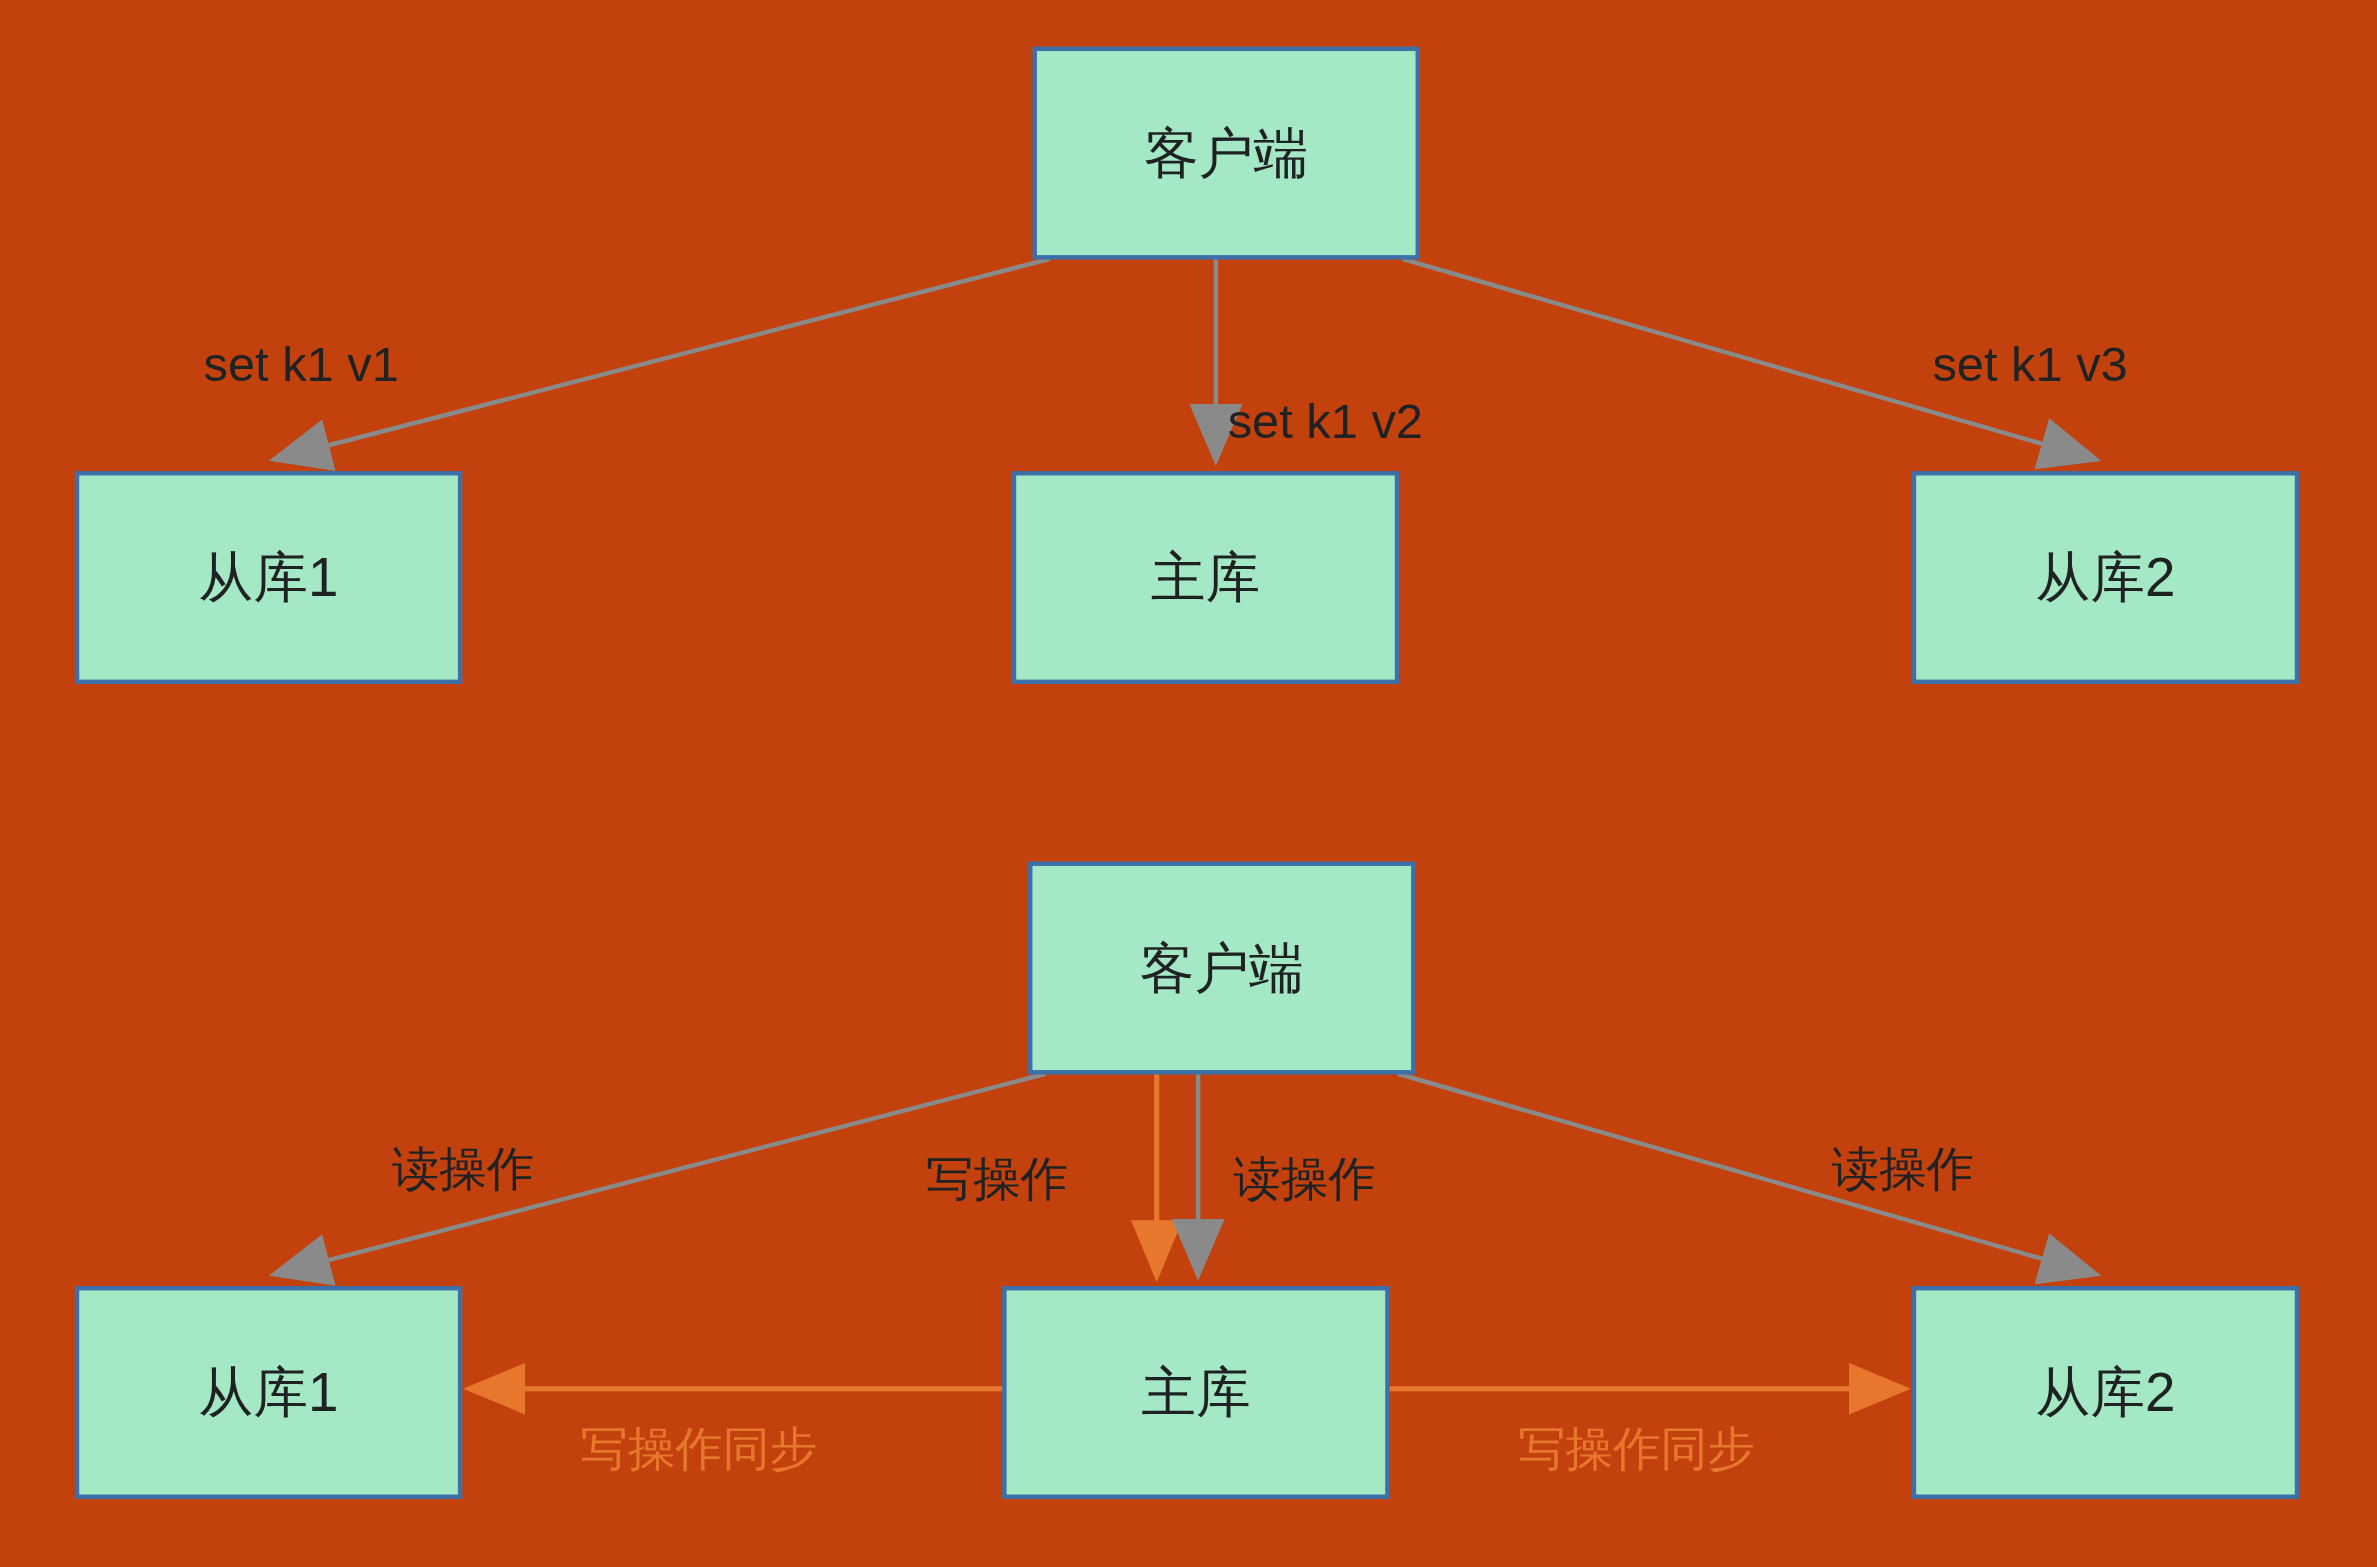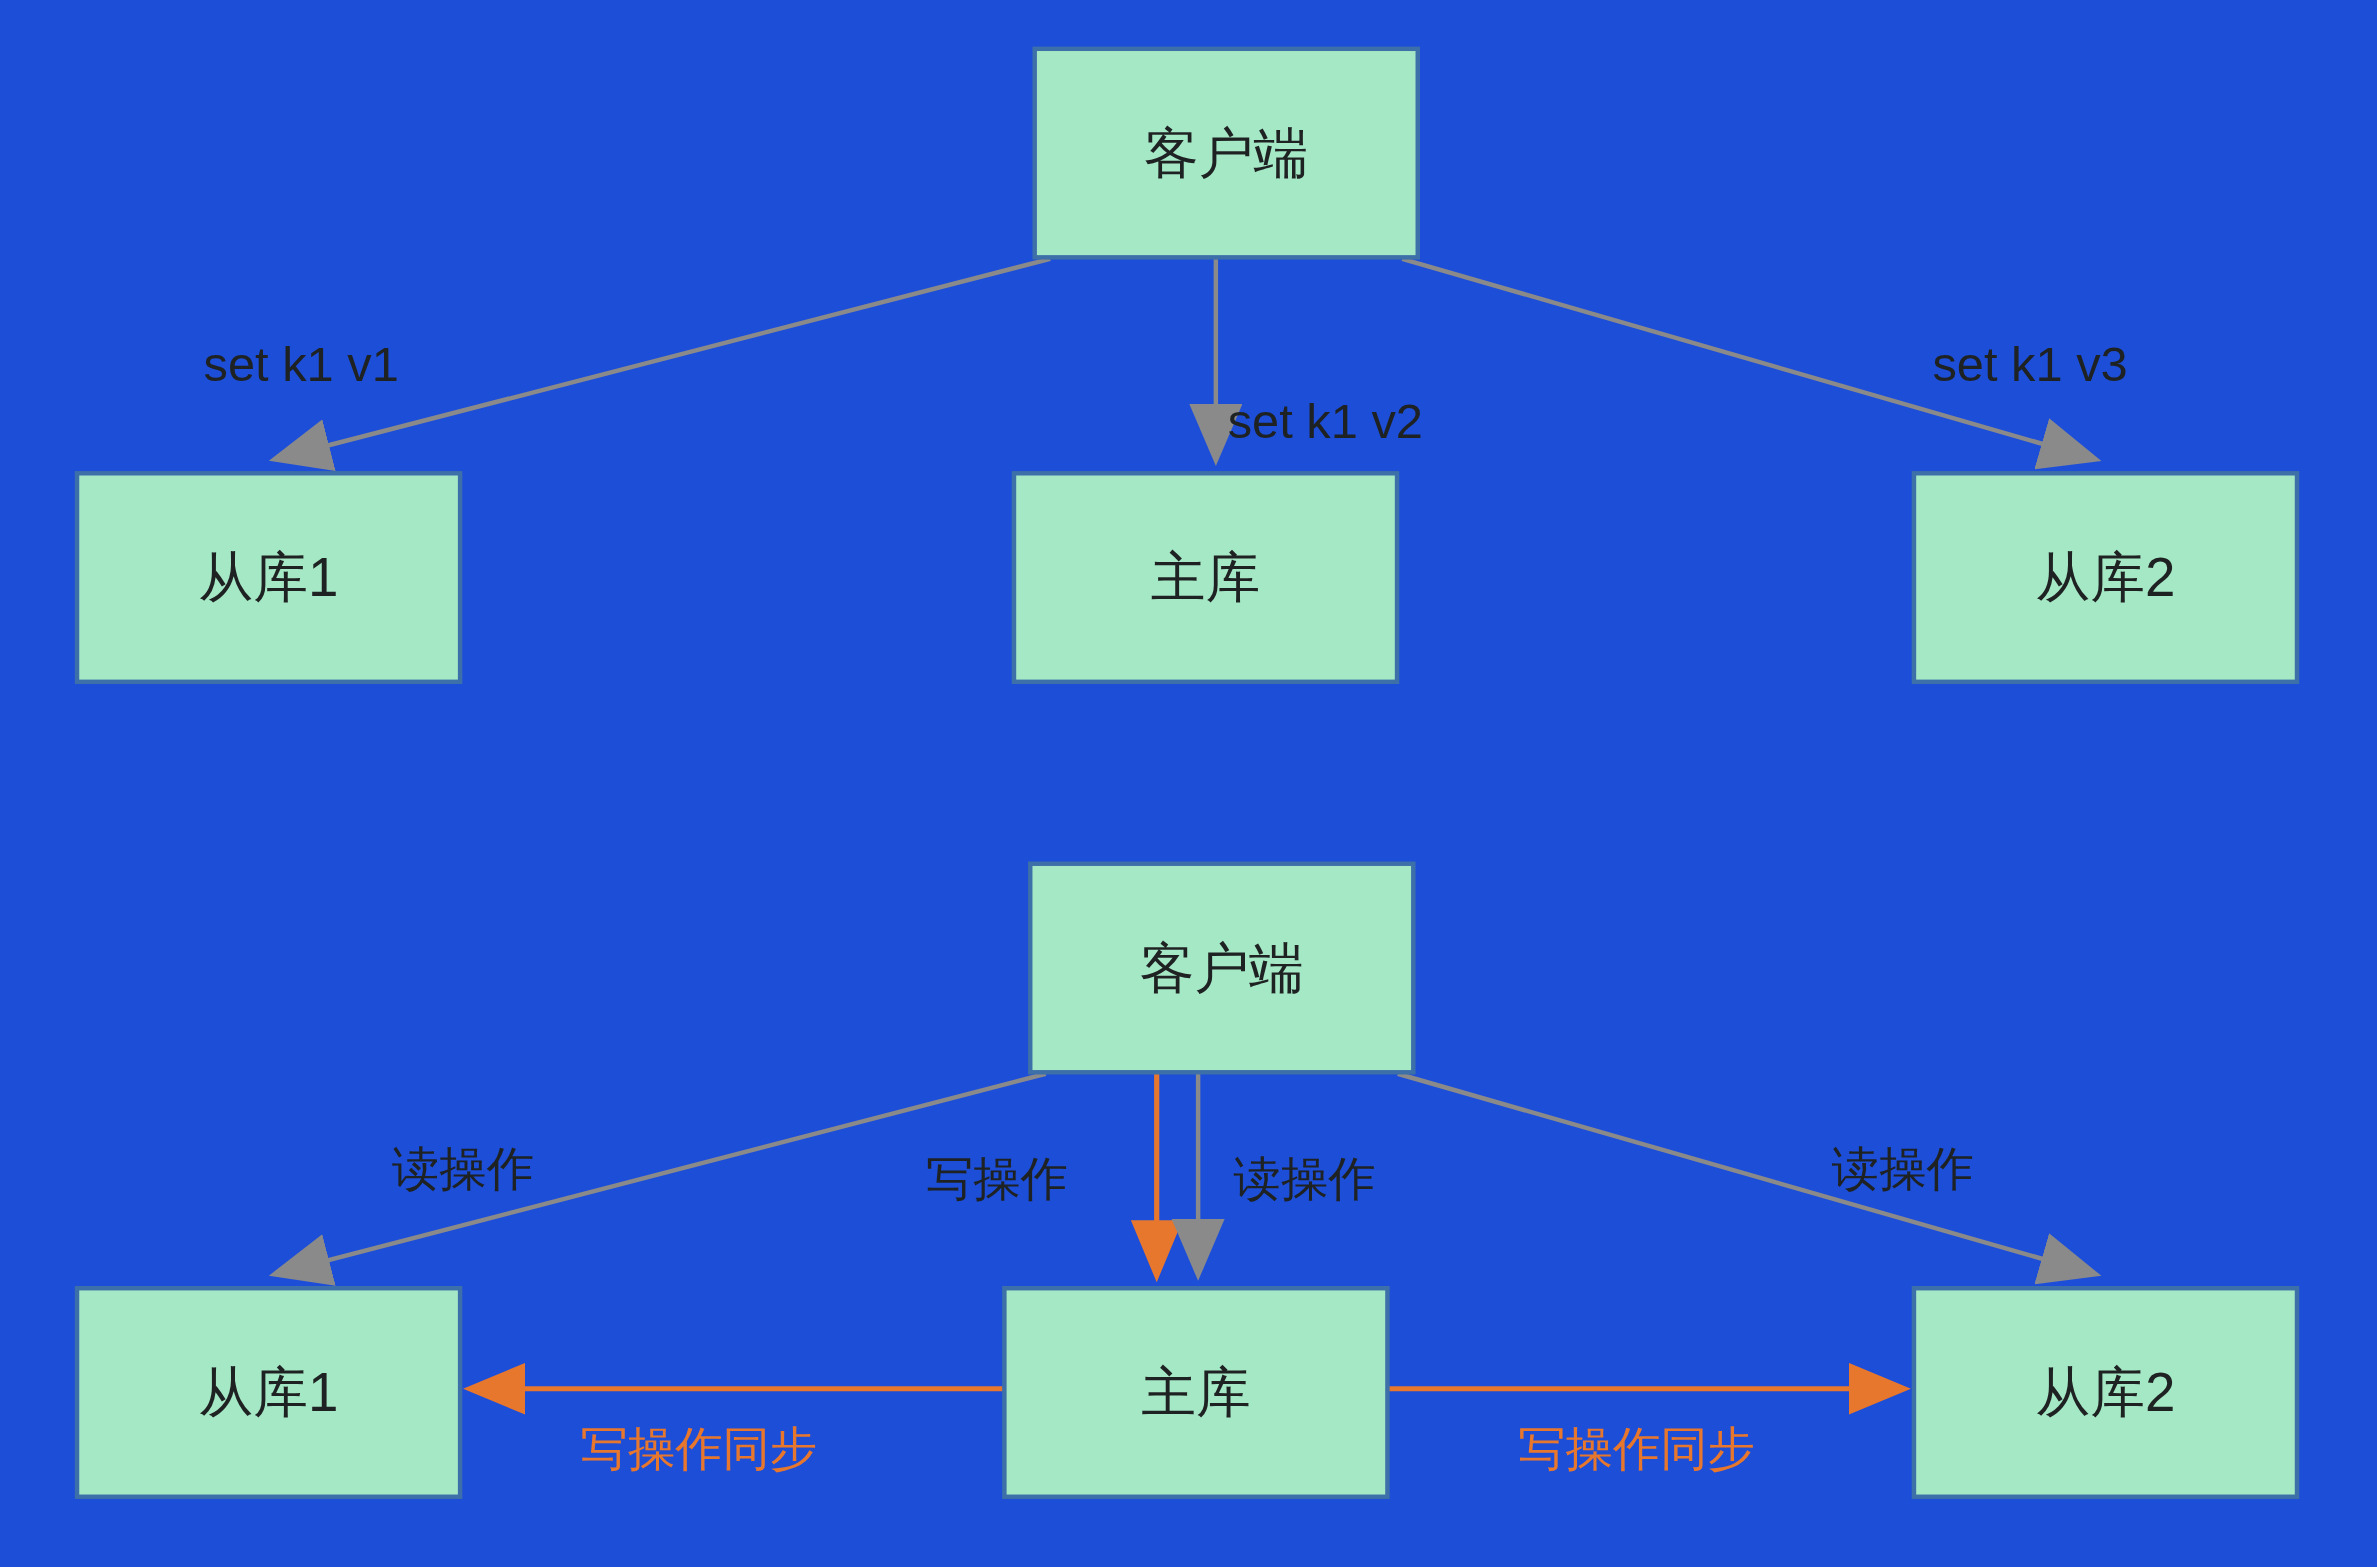--- a/index.html
+++ b/index.html
@@ -10,21 +10,21 @@
   body {
     width: 2377px;
     height: 1567px;
     font-family: "Liberation Sans", "DejaVu Sans", sans-serif;
     overflow: hidden;
   }
   #diagram-root {
     position: relative;
     width: 2377px;
     height: 1567px;
-    background: #1d4ed8;
+    background: #c2410c;
   }
   svg.canvas {
     position: absolute;
     inset: 0;
     width: 2377px;
     height: 1567px;
     display: block;
   }
   .node-rect {
     fill: #a5e8c6;

